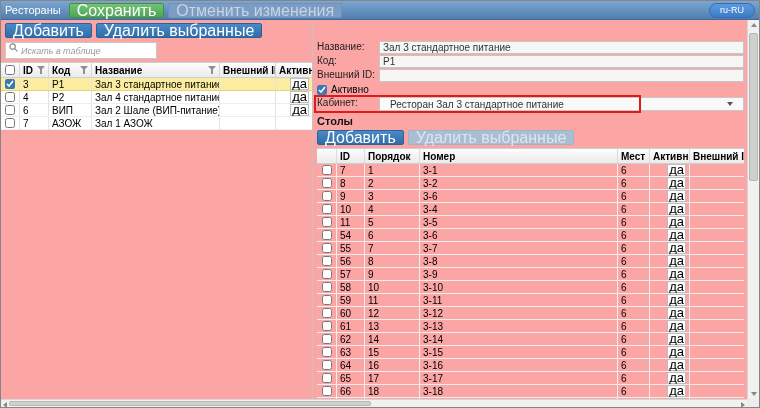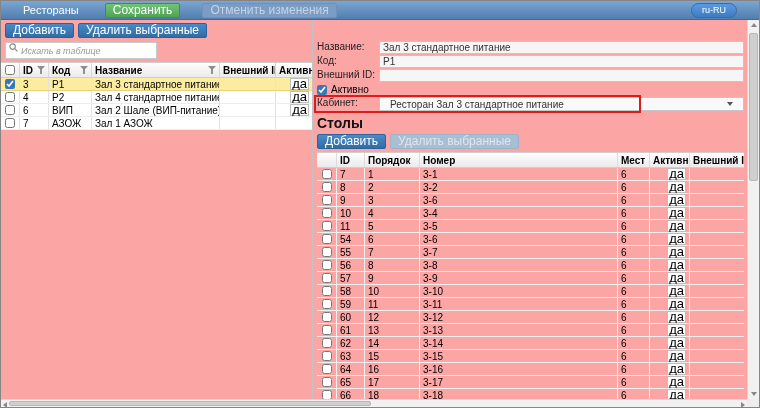--- a/index.html
+++ b/index.html
@@ -1,22 +1,22 @@
 <!DOCTYPE html>
 <html><head>
 <meta charset="utf-8">
 <style>
   *{box-sizing:border-box;margin:0;padding:0}
   body{margin:0;background:#fff;font-family:"Liberation Sans",sans-serif}
   .app{position:relative;width:760px;height:408px;border:1px solid #858585;background:#fff;overflow:hidden}
 
   
-  .topbar{position:absolute;top:0;left:0;right:0;height:19px;display:flex;align-items:center;gap:22px;padding:0 22px;background:linear-gradient(#7ba6d2,#507eae);border-bottom:1px solid #44689a;color:#fff;z-index:5}
+  .topbar{position:absolute;top:0;left:0;right:0;height:19px;display:flex;align-items:center;gap:4px;padding:0 4px;background:linear-gradient(#7ba6d2,#507eae);border-bottom:1px solid #44689a;color:#fff;z-index:5}
   .topbar-title{font-size:11px;margin-right:4px}
-  .btn{font-family:inherit;font-size:12px;line-height:13px;height:15px;padding:0 7px;border-radius:2px;cursor:pointer;white-space:nowrap}
+  .btn{font-family:inherit;font-size:16px;line-height:13px;height:15px;padding:0 7px;border-radius:2px;cursor:pointer;white-space:nowrap}
   .btn-green{background:linear-gradient(#74c277,#4ea553);border:1px solid #418f46;color:#fff}
   .btn-cancel{background:#7b9cc4;border:1px solid #7191ba;color:#c6d4e5}
   .locale-pill{margin-left:auto;background:linear-gradient(#5c9ae0,#3d7cc4);border:1px solid #336cb0;border-radius:9px;color:#fff;font-size:9px;line-height:13px;height:15px;padding:0 10px;cursor:pointer}
 
   .content{position:absolute;top:19px;left:0;right:12px;bottom:8px;display:flex;background:#fca5a5}
 
   
   .left-panel{width:312px;border-right:1px solid #c2c2c2;display:flex;flex-direction:column;overflow:hidden}
   .toolbar{display:flex;gap:4px;padding:3px 4px}
   .btn-blue{background:linear-gradient(#4a8ac7,#2f6da6);border:1px solid #2a629b;color:#fff}
@@ -44,21 +44,21 @@
 
   
   .right-panel{flex:1;position:relative;padding:21px 3px 0 4px;overflow:hidden}
   .frow{display:flex;height:13px;margin-bottom:1px;font-size:10px}
   .frow label{width:62px;flex:none;color:#222}
   .finput{flex:1;height:13px;border:1px solid #c6c6c6;background:#f6f6f6;font-size:10px;font-family:inherit;padding:0 3px;color:#333;outline:none}
   .chkrow{display:flex;align-items:center;gap:4px;height:13px;margin-bottom:1px;font-size:10px}
   .combobox{flex:1;height:14px;border:1px solid #c6c6c6;background:#f9f9f9;display:flex;align-items:center;padding:0 10px;font-size:10px;cursor:pointer;color:#333}
   .caret{margin-left:auto;width:0;height:0;border-left:3px solid transparent;border-right:3px solid transparent;border-top:4px solid #555}
   .annotation{position:absolute;left:1px;top:75px;width:327px;height:18px;border:2px solid #e01b1b;pointer-events:none;z-index:4}
-  .section-title{font-weight:bold;font-size:14px;margin:5px 0 3px;color:#111}
+  .section-title{font-weight:bold;font-size:11px;margin:5px 0 3px;color:#111}
   .rtoolbar{display:flex;gap:4px;margin:0 0 3px}
   .rheader,.rrow{display:flex;align-items:stretch}
   .rheader{background:linear-gradient(#fdfdfd,#ebebeb);border-top:1px solid #cfcfcf;border-bottom:1px solid #cfcfcf;font-weight:bold;font-size:10px;height:16px}
   .rc{display:flex;align-items:center;padding:0 3px;border-right:1px solid #dcdcdc;overflow:hidden;white-space:nowrap}
   .rc-cb{width:20px;justify-content:center;padding:0}
   .rc-id{width:28px}
   .rc-ord{width:55px}
   .rc-num{width:198px}
   .rc-seat{width:32px}
   .rc-act{width:40px}

